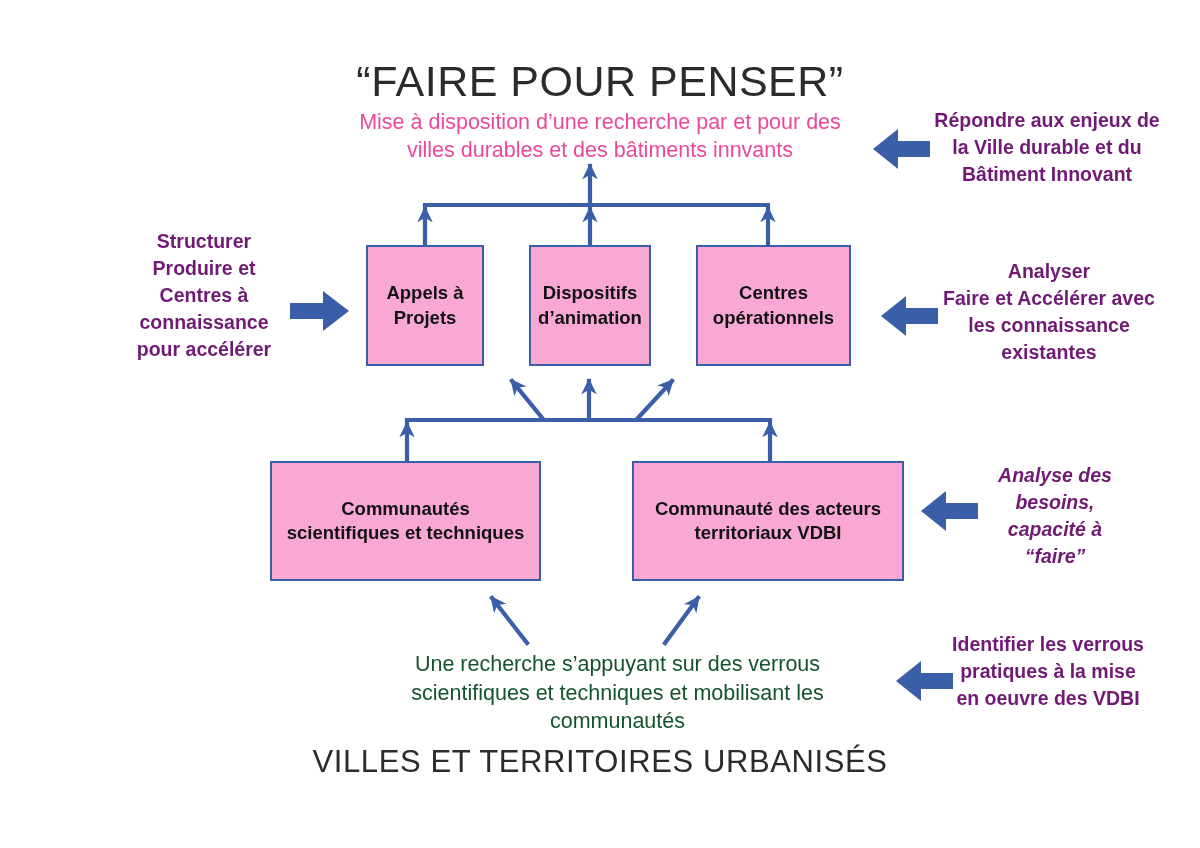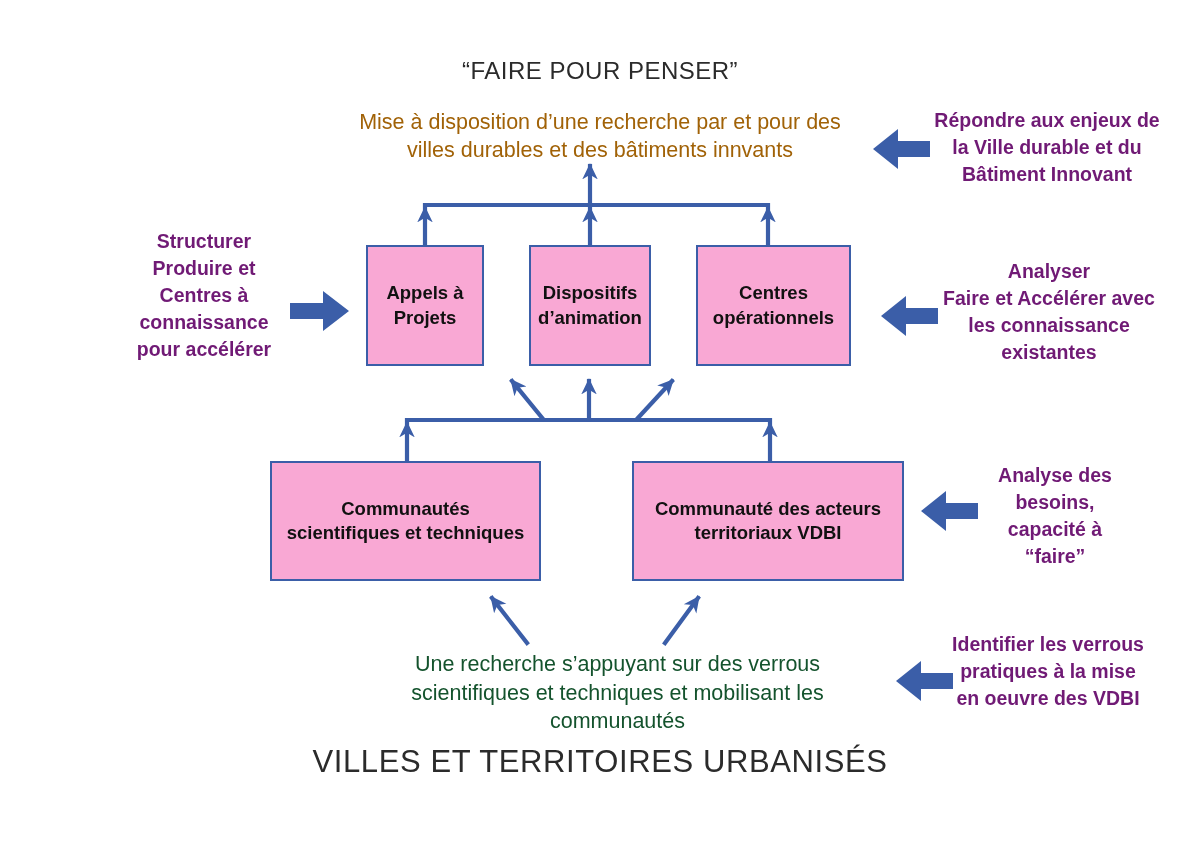--- a/index.html
+++ b/index.html
@@ -27,34 +27,34 @@
     height: 848px;
     pointer-events: none;
   }
 
   
   .title {
     position: absolute;
     left: 0; top: 57px;
     width: 1200px;
     text-align: center;
-    font-size: 24px;
+    font-size: 43px;
     font-weight: 400;
     letter-spacing: 0.5px;
     color: #2b2b2b;
   }
   .subtitle {
     position: absolute;
     left: 330px; top: 108px;
     width: 540px;
     text-align: center;
     font-size: 21.5px;
     font-weight: 400;
     line-height: 1.32;
-    color: #a16207;
+    color: #ec4899;
   }
 
   
   .box {
     position: absolute;
     border: 2.5px solid #3b5ea8;
     background: #f9a8d4;
     box-sizing: border-box;
     display: flex;
     align-items: center;
@@ -77,21 +77,21 @@
   .note {
     position: absolute;
     font-size: 19.5px;
     font-weight: bold;
     line-height: 1.38;
     color: #701a75;
     text-align: center;
   }
   #note-repondre { left: 918px; top: 107px;  width: 258px; }
   #note-analyser { left: 918px; top: 258px;  width: 262px; }
-  #note-besoins  { left: 965px; top: 462px;  width: 180px; }
+  #note-besoins  { left: 965px; top: 462px;  width: 180px; font-style: italic; }
   #note-verrous  { left: 932px; top: 631px;  width: 232px; }
   #note-structurer {
     left: 120px; top: 228px; width: 168px;
   }
 
   
   .caption-orange {
     position: absolute;
     left: 370px; top: 650px;
     width: 495px;

